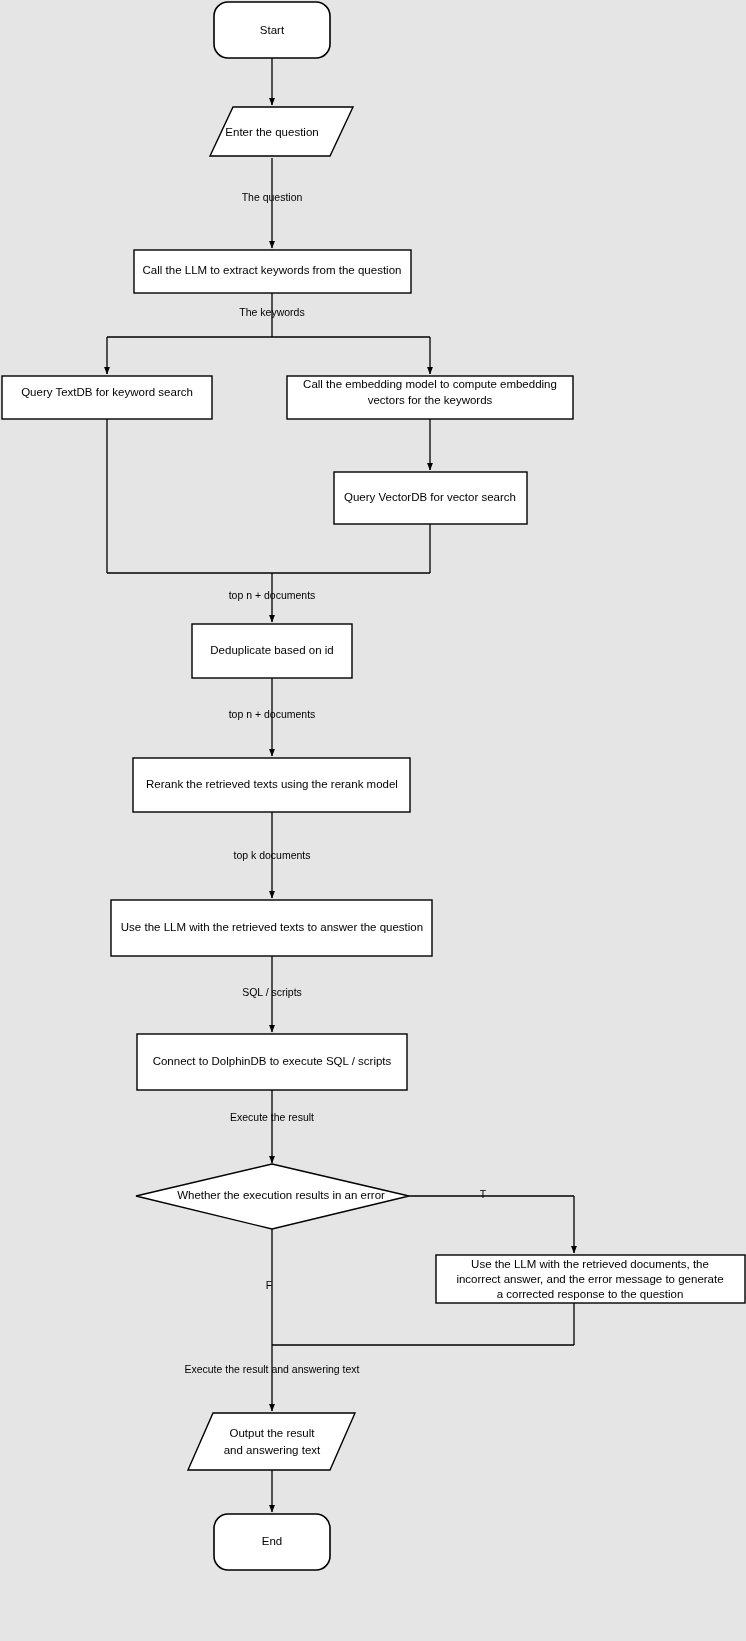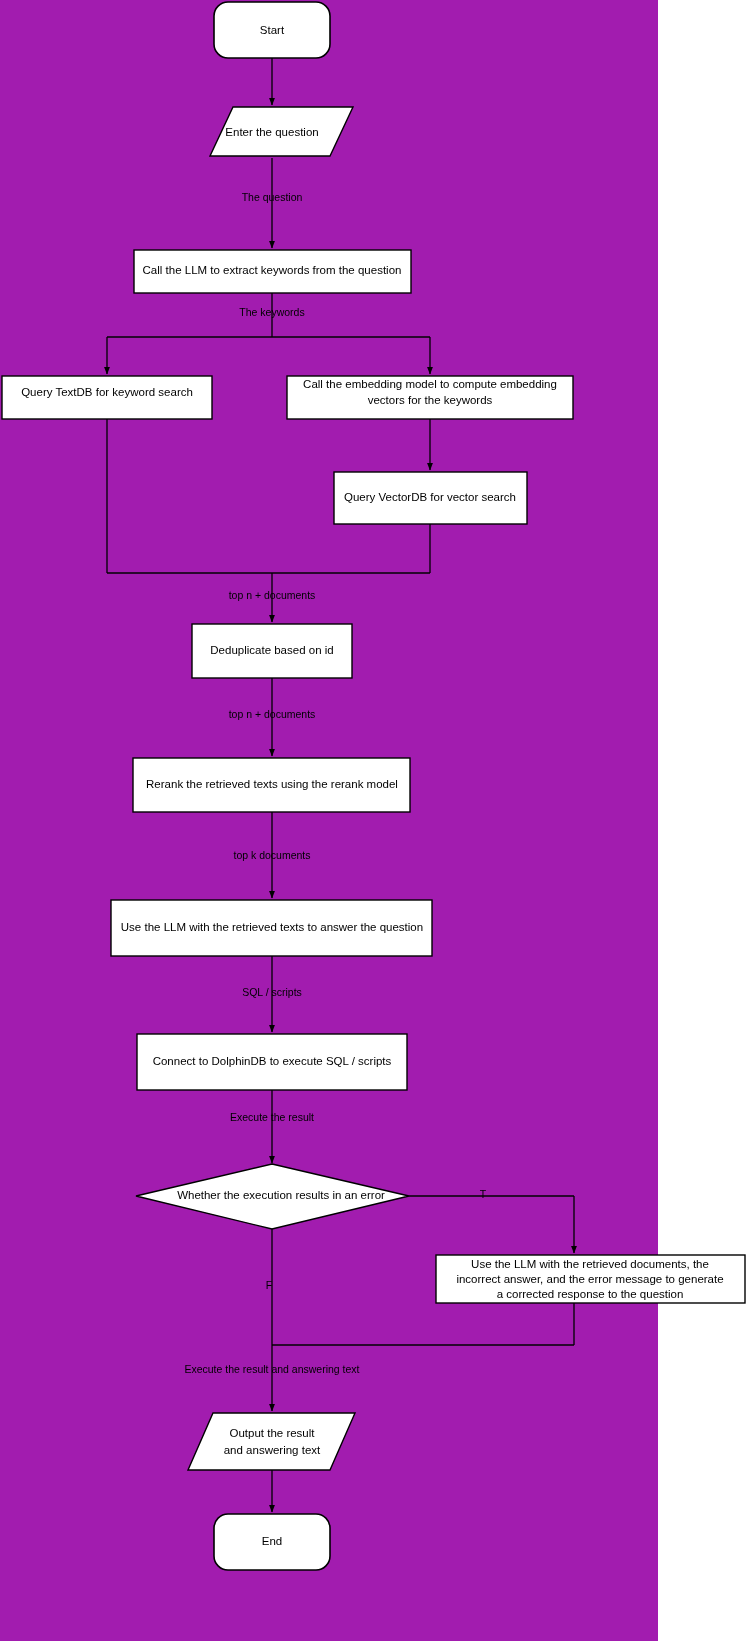--- a/index.html
+++ b/index.html
@@ -8,23 +8,23 @@
     background: #ffffff;
   }
   body {
     width: 746px;
     height: 1641px;
     font-family: "Liberation Sans", sans-serif;
     overflow: hidden;
   }
   #flowchart-root {
     position: relative;
-    width: 658px;
+    width: 746px;
     height: 1641px;
-    background: #a21caf;
+    background: #e5e5e5;
   }
   svg.flow-svg {
     display: block;
     width: 746px;
     height: 1641px;
   }
   .node-shape {
     fill: #ffffff;
     stroke: #000000;
     stroke-width: 1.4;

